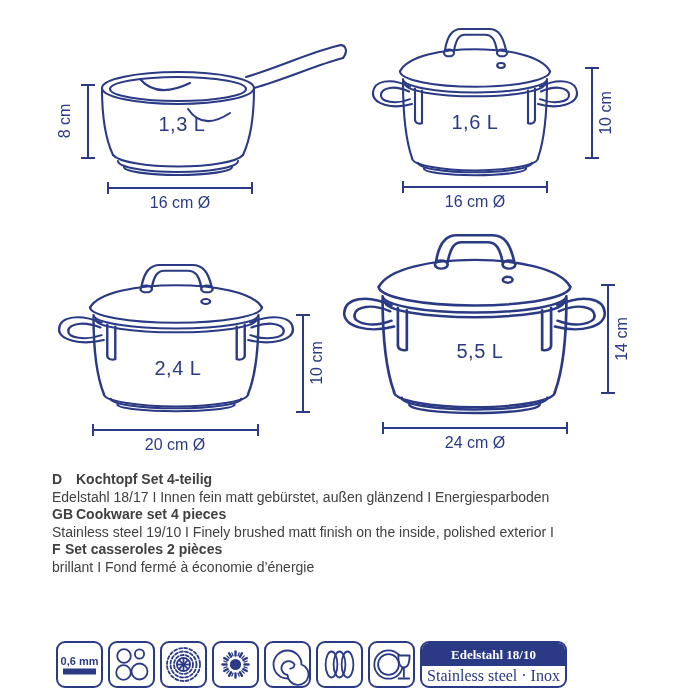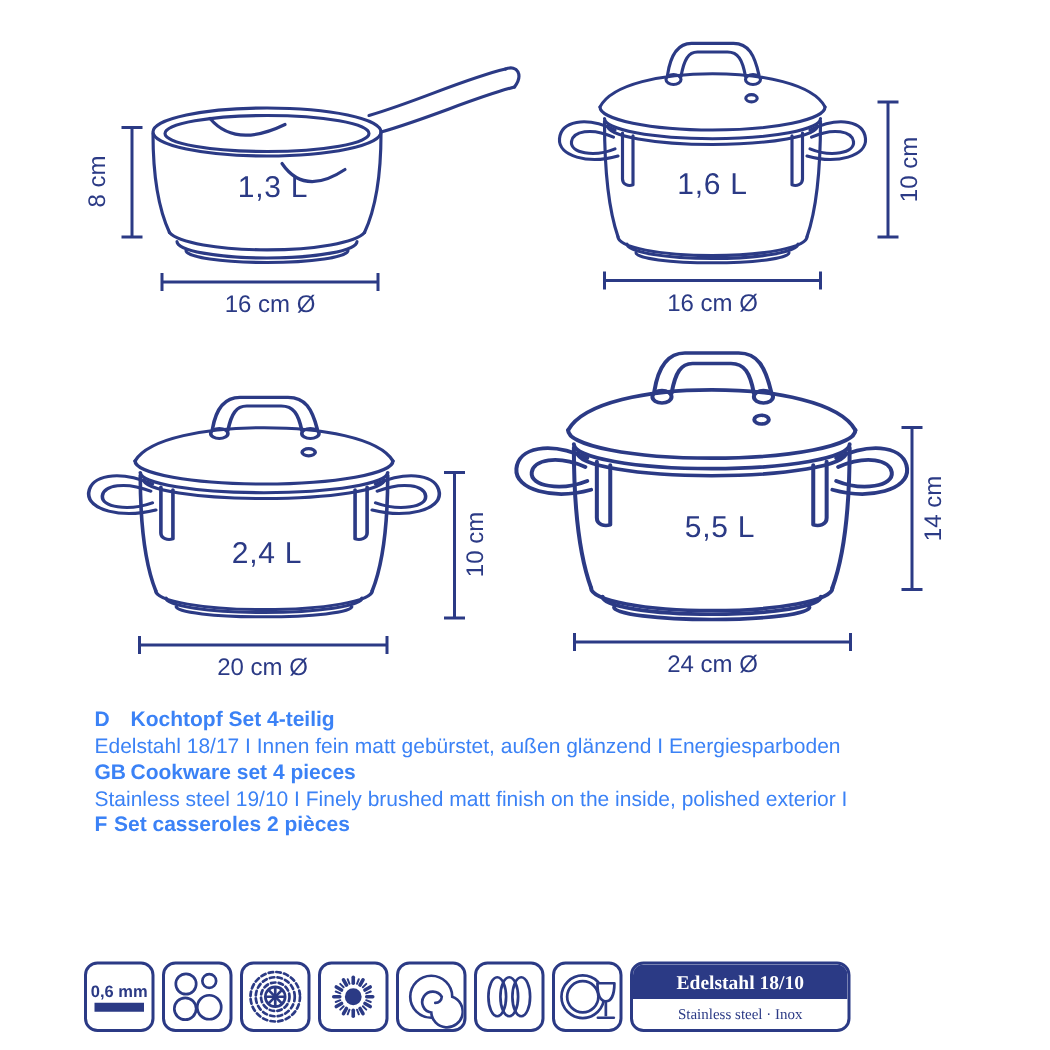--- a/index.html
+++ b/index.html
@@ -6,37 +6,37 @@
   .sheet{position:relative;width:700px;height:700px;background:#fff;
          font-family:"Liberation Sans",sans-serif;overflow:hidden;}
   .fig{position:absolute;}
   .fig svg{display:block;overflow:visible;}
   
   .art{fill:none;stroke:#2b3a85;stroke-width:2.1;stroke-linecap:round;stroke-linejoin:round;}
   .dim{stroke:#2b3a85;stroke-width:2;fill:none;}
   .dimtext{fill:#2b3a85;font-size:16px;font-family:"Liberation Sans",sans-serif;}
   .cap{fill:#2b3a85;font-size:20px;letter-spacing:.5px;font-family:"Liberation Sans",sans-serif;}
   
-  .desc{position:absolute;left:63px;top:471px;width:630px;color:#3b82f6;}
+  .desc{position:absolute;left:52px;top:471px;width:630px;color:#404040;}
   .desc p{margin:0;font-size:14px;line-height:17.5px;white-space:nowrap;}
   .desc .head{font-weight:bold;}
   .lang{display:inline-block;font-weight:bold;}
   .lang-w24{width:24px;}
   .lang-w13{width:13px;}
   
   .features{position:absolute;left:56px;top:641px;display:flex;gap:5px;justify-content:space-between;}
   .ibox{width:47px;height:47px;box-sizing:border-box;border:2px solid #2b3a85;
         border-radius:9px;background:#fff;flex:0 0 auto;}
   .ibox svg{display:block;width:100%;height:100%;}
   .icon{fill:none;stroke:#2b3a85;stroke-width:1.8;stroke-linecap:round;}
   .badge{width:147px;height:47px;box-sizing:border-box;border:2px solid #2b3a85;
          border-radius:9px;overflow:hidden;display:flex;flex-direction:column;background:#fff;font-family:Liberation Serif, serif;}
   .badge-top{background:#2b3a85;color:#fff;font-weight:bold;font-size:13px;height:23px;
              display:flex;align-items:center;justify-content:center;}
-  .badge-bottom{color:#2b3a85;font-size:10px;flex:1;display:flex;align-items:center;justify-content:center;border-radius:10px;}
+  .badge-bottom{color:#2b3a85;font-size:16px;flex:1;display:flex;align-items:center;justify-content:center;border-radius:10px;}
 </style>
 </head>
 <body>
 
 <svg width="0" height="0" style="position:absolute" aria-hidden="true">
   <symbol id="pot-art" viewBox="0 0 206 160" preserveAspectRatio="none" overflow="visible">
     <g class="art">
 
       <path d="M 73,24 C 75,10 80,2 89,2 L 117,2 C 127,2 131,10 134,24"></path>
       <path d="M 82,25 C 84,13 87,8 93,8 L 113,8 C 120,8 123,13 125,25"></path>
@@ -164,20 +164,21 @@
       <span class="lang lang-w24">D</span><span>Kochtopf Set 4-teilig</span>
     </p>
     <p>Edelstahl 18/17 I Innen fein matt gebürstet, außen glänzend I Energiesparboden</p>
     <p class="head">
       <span class="lang lang-w24">GB</span><span>Cookware set 4 pieces</span>
     </p>
     <p>Stainless steel 19/10 I Finely brushed matt finish on the inside, polished exterior I</p>
     <p class="head">
       <span class="lang lang-w13">F</span><span>Set casseroles 2 pièces</span>
     </p>
+    <p>brillant I Fond fermé à économie d’énergie</p>
   </div>
 
   <div class="features">
 
     <div class="ibox">
       <svg viewBox="0 0 43 43">
         <text x="21.5" y="21.5" text-anchor="middle" style="fill:#2b3a85;font-size:11px;font-weight:bold;font-family:'Liberation Sans',sans-serif">0,6 mm</text>
         <rect x="5" y="25.5" width="33" height="6" fill="#2b3a85"></rect>
       </svg>
     </div>

